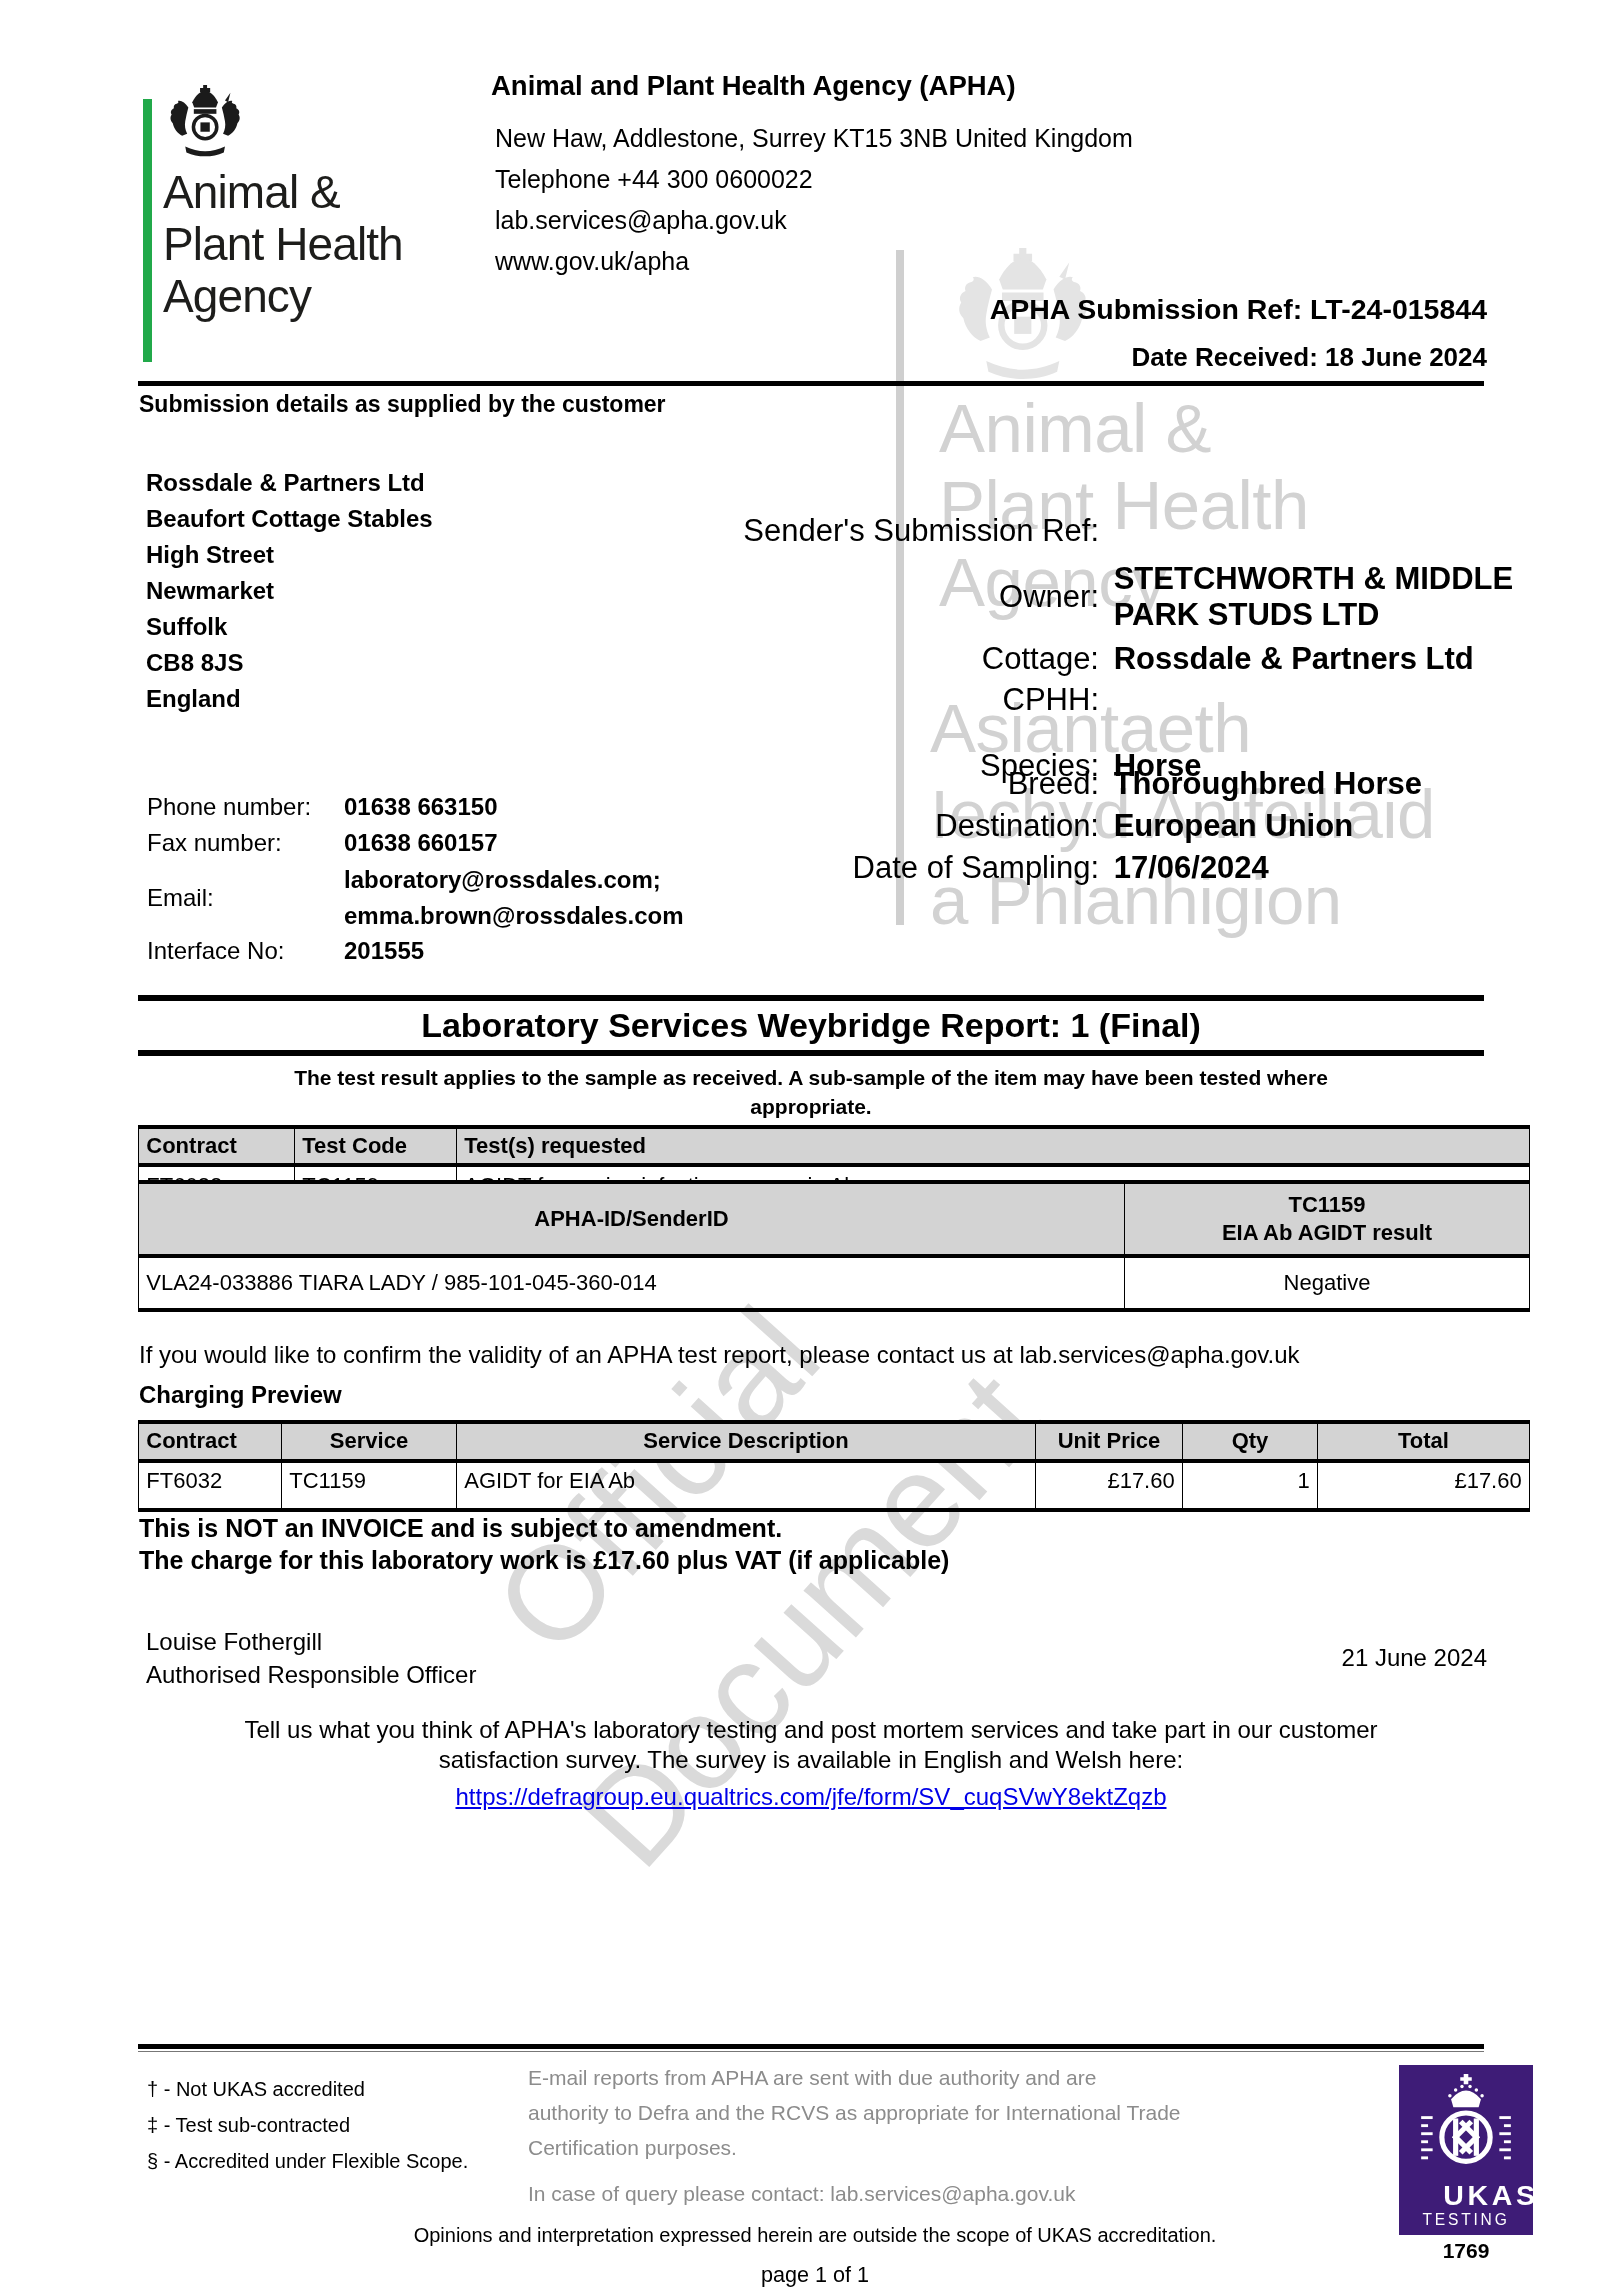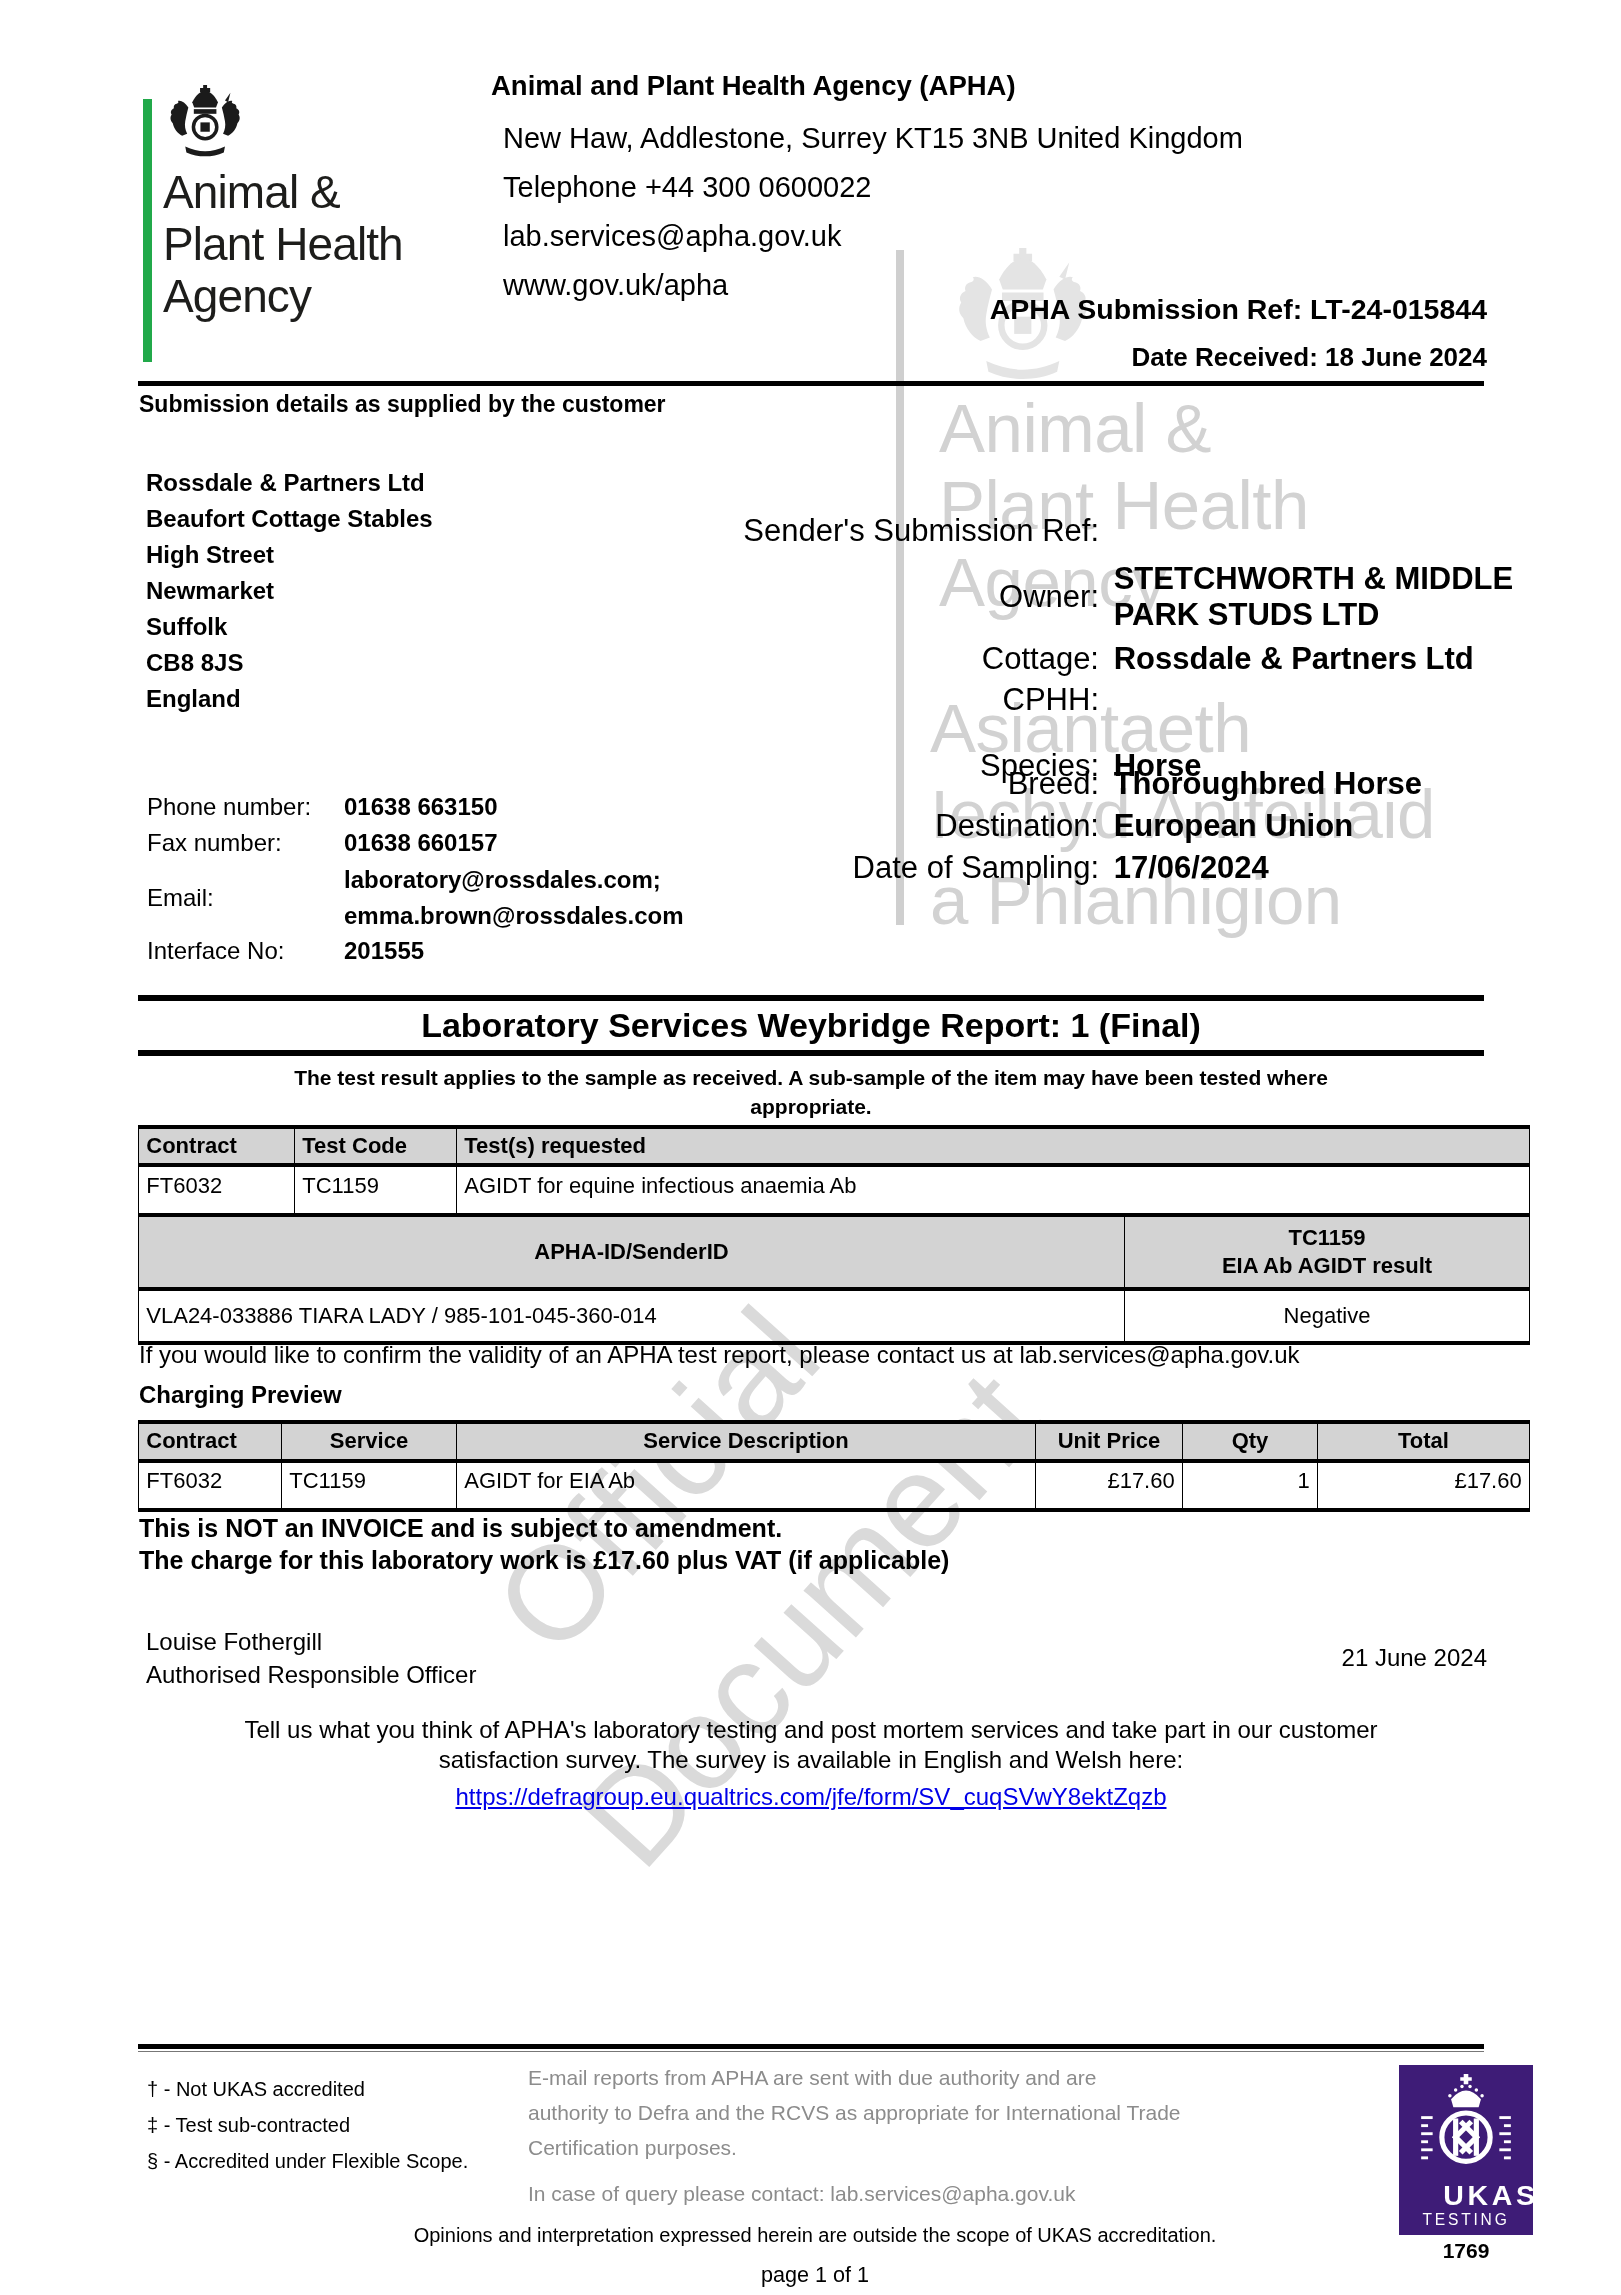--- a/index.html
+++ b/index.html
@@ -25,21 +25,21 @@
     text-align:center;transform:rotate(-48deg);
     white-space:nowrap;
   }
   
   .ct{z-index:1;}
   .green-bar{left:143px;top:99px;width:9.2px;height:263px;background:#21a94a;}
   .crest-black{left:162px;top:85px;width:87px;height:74px;color:#1b1b1b;}
   .logo-text{left:163px;top:166px;font-size:46px;line-height:52px;color:#1d1d1b;letter-spacing:-0.9px;}
   .agency-block{left:491px;top:70px;}
   .agency-title{font-size:27.5px;font-weight:bold;margin:0 0 18.4px 0;}
-  .agency-line{font-size:29px;line-height:37px;margin:12px;}
+  .agency-line{font-size:25px;line-height:37px;margin:4px;}
   .sub-ref{right:135px;top:293px;font-size:28.5px;font-weight:bold;white-space:nowrap;}
   .date-recv{right:135px;top:342px;font-size:26px;font-weight:bold;white-space:nowrap;}
   .rule{left:138px;width:1346px;height:4.6px;background:#000;}
   .rule1{top:381px;}
   .section-title{left:139px;top:391px;font-size:23px;font-weight:bold;}
   .cust-address{left:146px;top:465px;font-size:24px;font-weight:bold;line-height:36px;}
   .crow{position:absolute;left:147px;display:flex;font-size:24px;z-index:1;gap:8px;}
   .crow .lbl{width:189px;flex:none;}
   .crow .val{font-weight:bold;}
   .crow-phone{top:793px;}
@@ -68,21 +68,21 @@
   table{border-collapse:collapse;table-layout:fixed;font-size:22px;}
   .doc-table{position:absolute;z-index:1;width:1392px;left:138px;
     border-left:1.4px solid #000;border-right:1.4px solid #000;
     border-top:4.6px solid #000;border-bottom:4.6px solid #000;}
   .doc-table th{background:#d3d3d3;font-weight:bold;border-bottom:4.1px solid #000;}
   .doc-table th,.doc-table td{border-left:1.4px solid #000;padding:3.7px 7.3px;overflow:hidden;margin-top:35px;}
   .doc-table th:first-child,.doc-table td:first-child{border-left:none;}
   .tests-table{top:1125px;}
   .tests-table th{height:27px;text-align:left;}
   .tests-table td{height:39px;vertical-align:top;padding-top:5.5px;}
-  .results-table{top:1213px;}
+  .results-table{top:1180px;}
   .results-table th{height:63px;text-align:center;vertical-align:middle;}
   .results-table td{height:42px;vertical-align:middle;}
   .results-header-line{display:block;line-height:28.5px;}
   .cell-center{text-align:center;}
   .charge-table{top:1420px;}
   .charge-table th{height:27.5px;text-align:center;}
   .charge-table th.h-left{text-align:left;}
   .charge-table td{height:36px;vertical-align:top;padding-top:5.5px;}
   .cell-right{text-align:right;}
   .validity{left:139px;top:1341px;font-size:24px;white-space:nowrap;}

